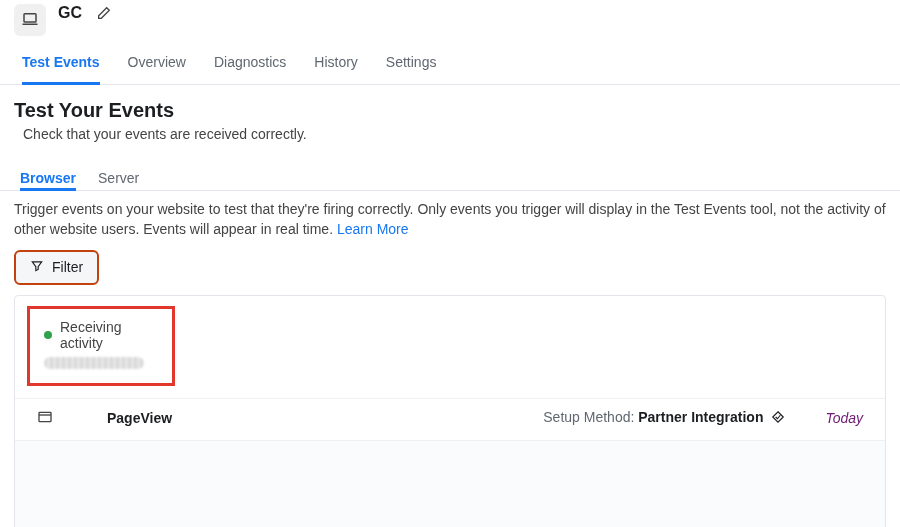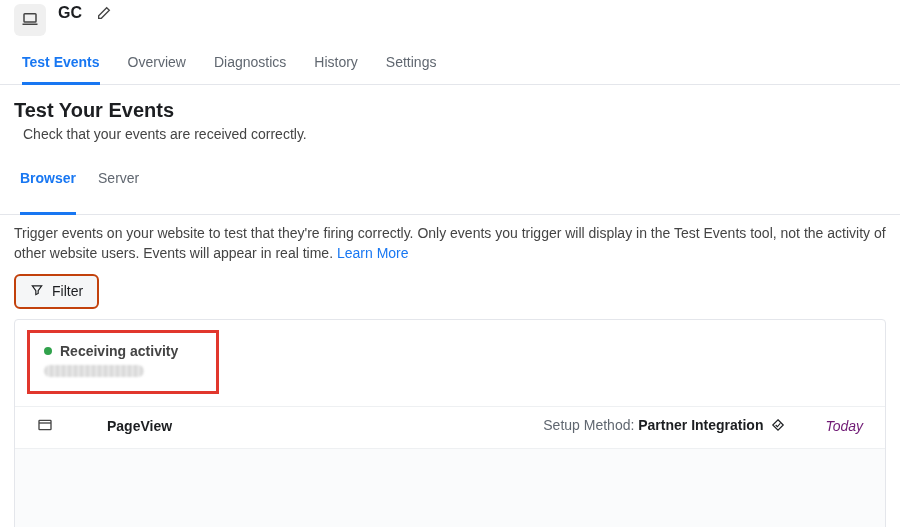--- a/index.html
+++ b/index.html
@@ -67,21 +67,21 @@
 
   
   .subtabs {
     display:flex;
     gap: 22px;
     padding: 0 20px;
     border-bottom: 1px solid #e4e6eb;
     margin: 0 0 0 0;
   }
   .subtabs .stab {
-    padding: 8px 0 26px;
+    padding: 8px 0 2px;
     color:#606770;
     cursor:pointer;
     font-size:14px;
   }
   .subtabs .stab.active {
     color:#1877f2;
     font-weight:700;
     border-bottom: 3px solid #1877f2;
     margin-bottom:-1px;
   }
@@ -117,23 +117,22 @@
     border:1px solid #e4e6eb;
     border-radius:4px;
     height: 262px;
     display:flex; flex-direction:column;
     background:#fff;
   }
   .activity-box {
     margin: 10px 12px 12px;
     padding: 10px 14px 14px;
     border: 3px solid #e1372d;
-    width: 192px;
+    width: 148px;
     background:#fff;
-    font-weight:bold;
   }
   .activity-box .head {
     display:flex; align-items:center; gap:8px; margin-bottom:6px;
   }
   .dot-green { width:8px; height:8px; border-radius:50%; background:#31a24c; flex:0 0 auto; }
   .act-label { color:#444; font-size:14px; }
   .blur-line {
     width: 100px; height:12px; border-radius:6px;
     background: repeating-linear-gradient(90deg,#d9d9d9 0,#d9d9d9 3px,#e7e7e7 3px,#e7e7e7 6px);
     filter: blur(1.2px);

